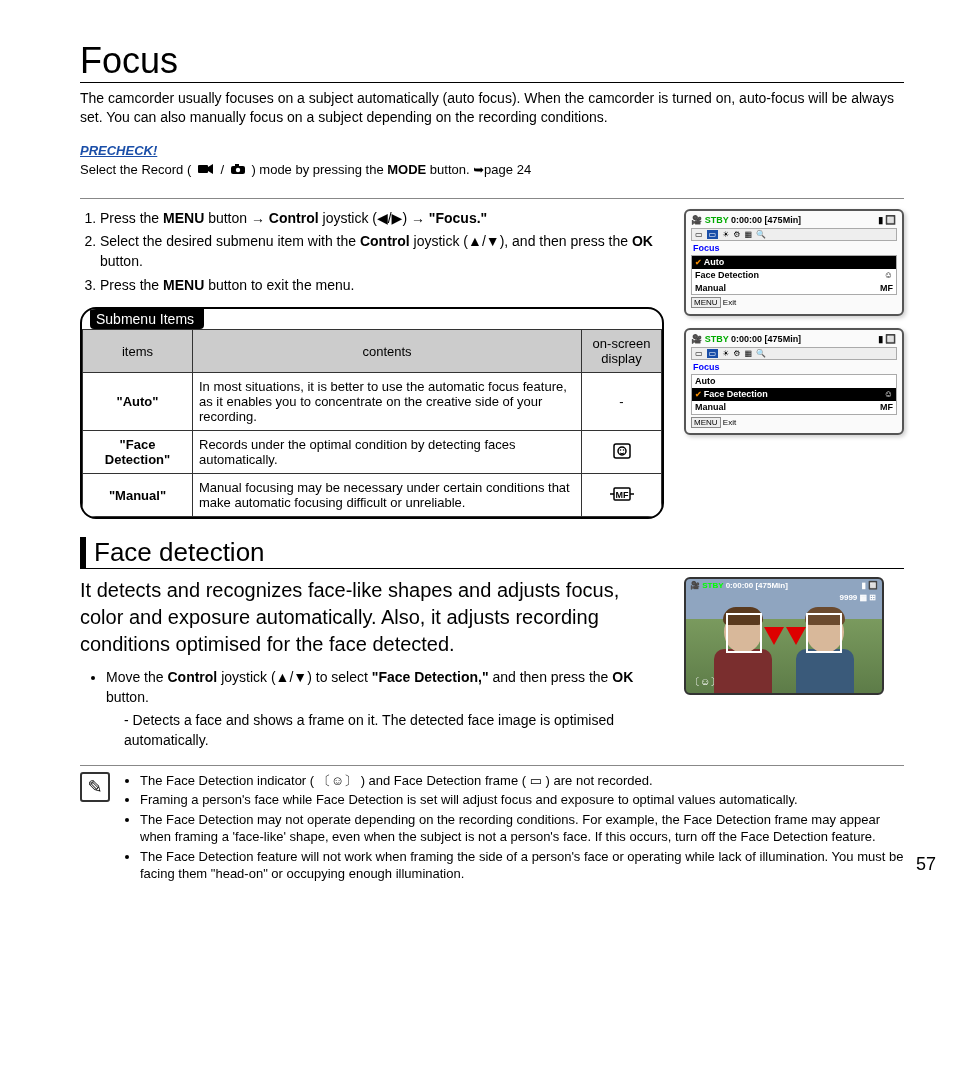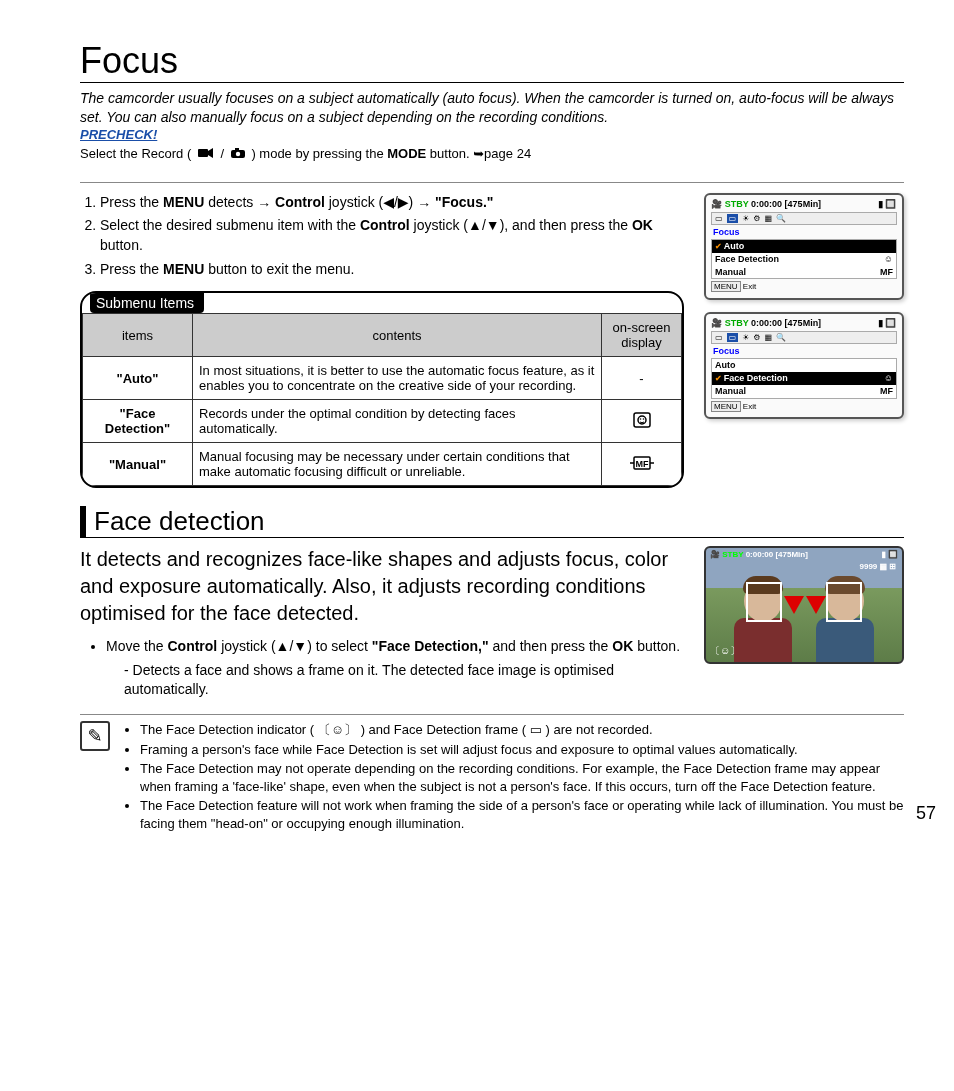--- a/index.html
+++ b/index.html
@@ -11,28 +11,28 @@
     width: 954px;
     padding: 40px 50px 30px 80px;
     position: relative;
   }
   h1 {
     font-size: 36px;
     font-weight: normal;
     border-bottom: 1px solid #000;
     margin-bottom: 6px;
   }
-  .intro { font-size: 14px; line-height: 1.35; margin-bottom: 0; font-style: italic; }
+  .intro { font-size: 14px; line-height: 1.35; margin-bottom: 16px; }
   .precheck-label { color: #1a4ea8; font-weight: bold; text-decoration: underline; font-size: 13px; margin-bottom: 4px; font-style: italic; }
   .precheck-text { font-size: 13px; border-bottom: 1px solid #888; padding-bottom: 20px; margin-bottom: 10px; }
   .precheck-text .mode-btn { font-weight: bold; }
   .icon-inline { display:inline-block; vertical-align:middle; margin:0 2px; }
   .layout-row { display:flex; gap:20px; align-items:flex-start; }
   .left-col { flex:1; }
-  .right-col { width:200px; display:flex; flex-direction:column; gap:12px; }
+  .right-col { width:220px; display:flex; flex-direction:column; gap:12px; }
   ol.steps { list-style: decimal; margin-left: 20px; font-size:14px; line-height:1.4; }
   ol.steps li { margin-bottom:4px; }
   ol.steps b { font-weight:bold; }
   .submenu-box {
     border: 2px solid #000;
     border-radius: 16px;
     margin-top: 12px;
     overflow: hidden;
   }
   .submenu-tab {
@@ -127,21 +127,21 @@
       </svg></span>
   <span> ) mode by pressing the </span>
   <span class="mode-btn">MODE</span>
   <span> button. ➥page 24</span>
 </div>
 
 <div class="layout-row">
   <div class="left-col">
     <ol class="steps">
       <li>
-        <span>Press the </span><b>MENU</b><span> detects → </span><b>Control</b><span> joystick (◀/▶) → </span><b>"Focus."</b>
+        <span>Press the </span><b>MENU</b><span> button → </span><b>Control</b><span> joystick (◀/▶) → </span><b>"Focus."</b>
       </li>
       <li>
         <span>Select the desired submenu item with the </span><b>Control</b><span> joystick (▲/▼), and then press the </span><b>OK</b><span> button.</span>
       </li>
       <li>
         <span>Press the </span><b>MENU</b><span> button to exit the menu.</span>
       </li>
     </ol>
 
     <div class="submenu-box">

